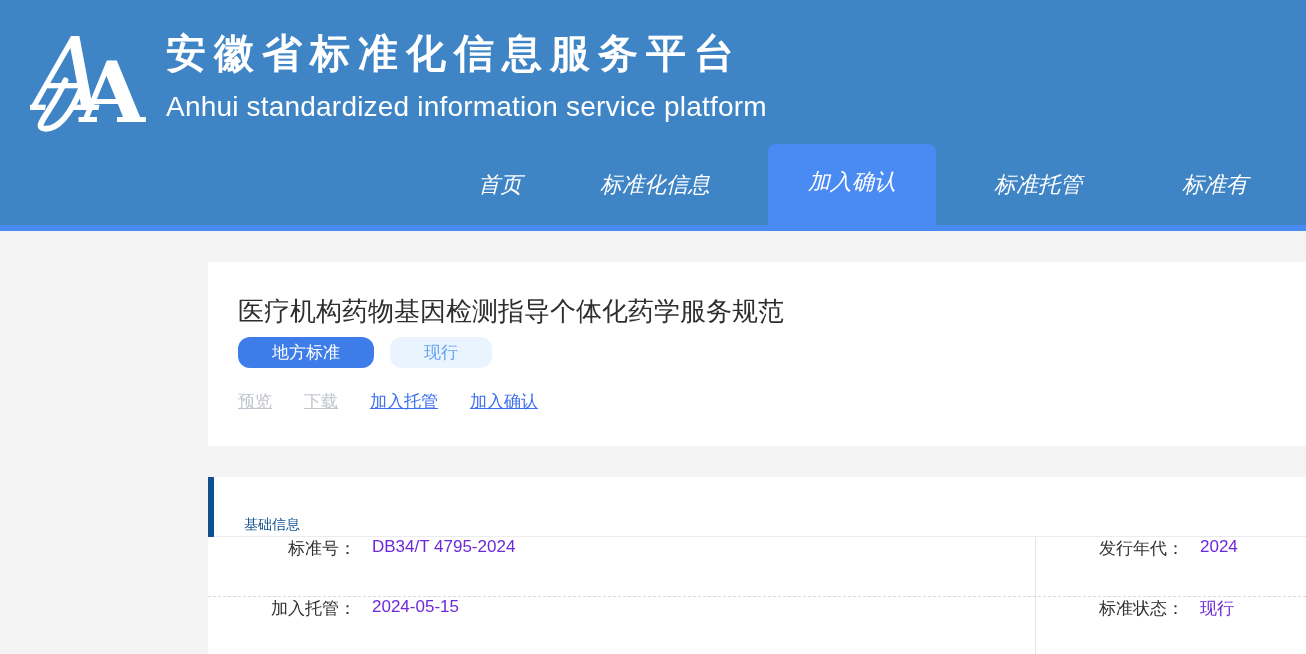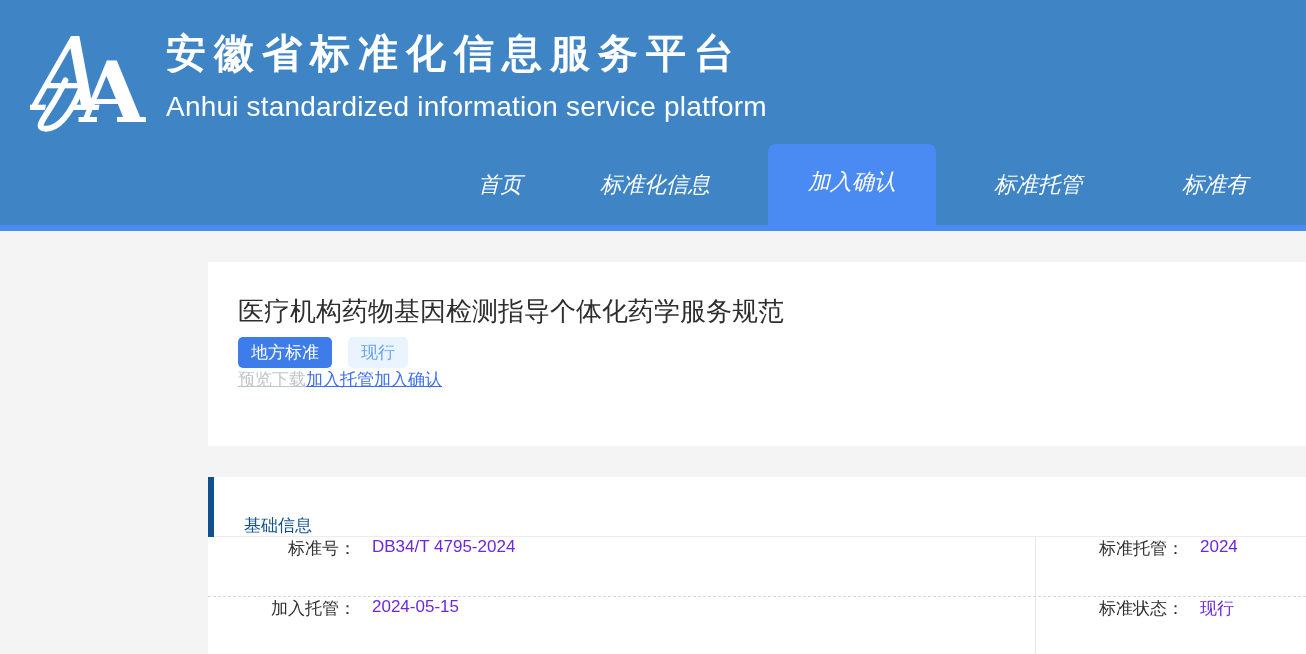--- a/index.html
+++ b/index.html
@@ -39,38 +39,38 @@
   .nav-item.partial { margin-left:60px; padding-right:0; }
 
   
   .card1 {
     margin:31px 0 0 208px; width:1098px; height:184px;
     background:#fff; padding:30px 30px 0 30px;
   }
   .std-title { font-size:26px; font-weight:400; color:#2e2e2e; line-height:38px; }
   .badge-row { margin-top:7px; display:flex; align-items:center; }
   .badge {
-    height:31px; line-height:31px; padding:0 13px; font-size:17px;
-    border-radius:5px; margin-right:16px;
+    height:31px; line-height:31px; padding:0 34px; font-size:17px;
+    border-radius:12px; margin-right:16px;
   }
   .badge.primary { background:#3e7de9; color:#fff; }
   .badge.light   { background:#eaf4fe; color:#66a4f2; }
-  .action-row { display:flex; font-size:17px; }
+  .action-row { margin-top:22px; display:flex; gap:32px; font-size:17px; }
   .action-link { text-decoration:underline; cursor:pointer; }
   .action-link.disabled { color:#c0c4cc; }
   .action-link.enabled  { color:#3d6ff0;text-decoration:underline; }
 
   
   .card2 { margin:31px 0 0 208px; width:1098px; background:#fff; min-height:200px; }
   .section-header {
     position:relative; height:60px; display:flex; align-items:center;
     border-bottom:1px solid #ececec;
   }
   .section-bar { position:absolute; left:0; top:0; width:6px; height:60px; background:#11508e; }
-  .section-title { margin-left:36px; font-size:17px; color:#11508e;margin-top:37px; }
+  .section-title { margin-left:36px; font-size:14px; color:#11508e;margin-top:37px; }
 
   .info-row { display:grid; grid-template-columns:827px 1fr; height:59px; }
   .info-row + .info-row { border-top:1px dashed #d8d8d8; }
   .info-cell { display:flex; align-items:flex-start; font-size:17px; }
   .info-cell.right { border-left:1px solid #e6e6e6; }
   .info-label { display:inline-block; width:148px; text-align:right; color:#303133; }
   .info-value { margin-left:16px; color:#6d28d9; }
 </style>
 </head>
 <body>
@@ -120,21 +120,21 @@
     <div class="section-bar"></div>
     <div class="section-title">基础信息</div>
   </div>
 
   <div class="info-row">
     <div class="info-cell left">
       <span class="info-label">标准号：</span>
       <span class="info-value">DB34/T 4795-2024</span>
     </div>
     <div class="info-cell right">
-      <span class="info-label">标准托管：</span>
+      <span class="info-label">发行年代：</span>
       <span class="info-value">2024</span>
     </div>
   </div>
 
   <div class="info-row">
     <div class="info-cell left">
       <span class="info-label">加入托管：</span>
       <span class="info-value">2024-05-15</span>
     </div>
     <div class="info-cell right">

